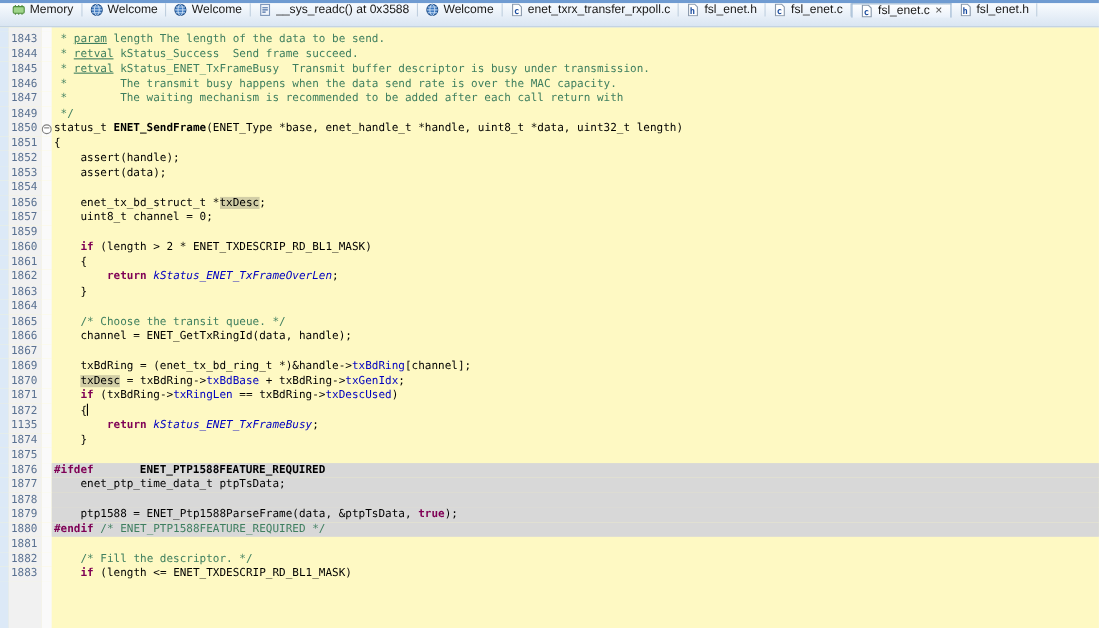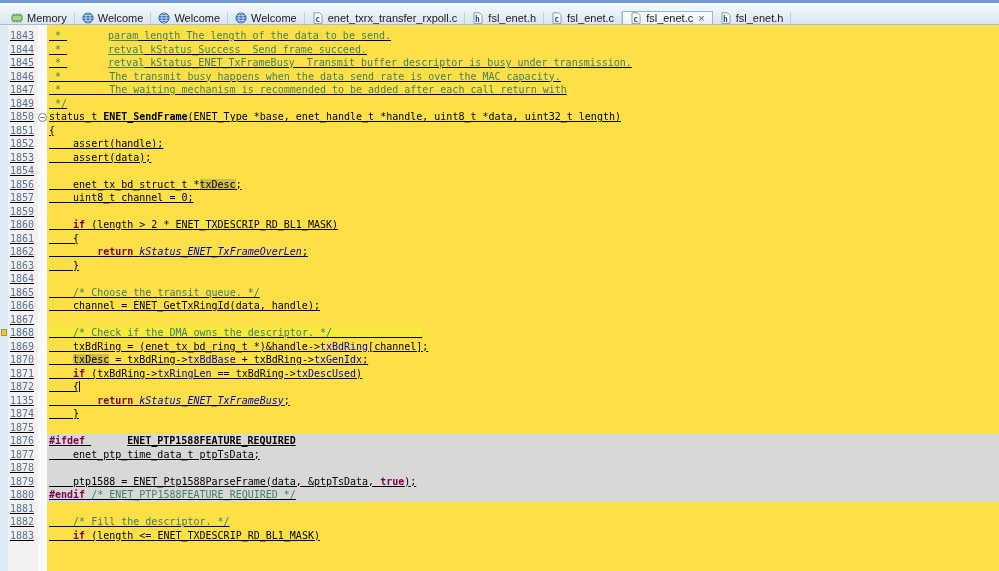--- a/index.html
+++ b/index.html
@@ -1,43 +1,43 @@
 <!DOCTYPE html>
 <html style="--c-highlight: #f4eb3c; --c-inactive_block: #d8d8d8; --c-comment: #3F7F5F; --c-keyword: #7F0055; --c-field: #0000C0;"><head>
 <meta charset="utf-8">
 <style>
   html,body{margin:0;padding:0;width:999px;height:571px;overflow:hidden;background:#fff;
     font-family:"Liberation Sans",sans-serif;}
   .top-edge{height:3px;background:#6f9bd1;}
   
-  .tabbar{height:22px;display:flex;align-items:flex-end;background:linear-gradient(#f8fbfe,#d9e5f2);
+  .tabbar{height:22px;display:flex;align-items:flex-start;background:linear-gradient(#f8fbfe,#d9e5f2);
     border-bottom:1px solid #a8bdd3;padding-left:4px;box-sizing:border-box;}
   .tab{display:flex;align-items:center;padding:0 7px;border-right:1px solid #bfcfdf;
     font-size:11px;color:#1a1a1a;white-space:nowrap;cursor:default;}
   .tab.active{background:linear-gradient(#ffffff,#eaf1fa);border:1px solid #98b3cf;border-bottom:none;}
   .tabicon{display:inline-flex;margin-right:4px;}
   .tabicon svg{display:block;}
   .tabclose{margin-left:5px;color:#555;font-size:11px;line-height:11px;}
   
-  .editor{height:546px;background:#fde047;text-decoration:underline;}
+  .editor{height:546px;background:#fef9c3;}
   .rows{display:flex;flex-direction:column;height:546px;
     font-family:"DejaVu Sans Mono",monospace;font-size:10px;}
   .row{display:flex;height:13.5px;line-height:13.5px;}
   .row.spacer{height:4px;line-height:4px;}
   .row.filler{flex:1;height:auto;}
   .c-annot{width:8px;background:#dce9f7;flex:none;}
   .c-num{width:30px;flex:none;background:#f1f1f1;color:#5a7191;text-align:right;
     padding-right:4px;box-sizing:border-box;}
   .c-fold{width:9px;flex:none;background:#fafafa;text-align:center;}
   .c-code{flex:1;white-space:pre;padding-left:2px;color:#000;}
   .c-code.inactive{background:var(--c-inactive_block,#d8d8d8);}
   
   .p{}
   .cm{color:var(--c-comment,#3F7F5F);}
-  .dt{color:var(--c-comment,#3F7F5F);text-decoration:underline;margin-left:41px;}
+  .dt{color:var(--c-comment,#3F7F5F);text-decoration:underline;}
   .kw{color:var(--c-keyword,#7F0055);font-weight:bold;}
   .fld{color:var(--c-field,#0000C0);}
   .en{color:var(--c-field,#0000C0);font-style:italic;}
   .fnb{font-weight:bold;}
   .mac{font-weight:bold;margin-left:36px;}
   .occ{background:rgba(80,80,80,0.25);}
   .hly{background:var(--c-highlight,#f4eb3c);}
   .caret{display:inline-block;width:1px;height:11px;background:#000;margin-bottom:-2px;}
   .marker{display:block;width:6px;height:7px;margin:3px auto 0;background:#f0c24b;border:1px solid #b8912d;box-sizing:border-box;}
   .foldglyph{display:inline-block;width:9px;height:9px;margin-top:2px;border:1px solid #808080;border-radius:50%;
@@ -73,20 +73,29 @@
           <circle cx="6" cy="6" r="5" fill="#3c78c0" stroke="#1f4d86"></circle>
           <ellipse cx="6" cy="6" rx="2.2" ry="5" fill="none" stroke="#cfe3f6" stroke-width="0.8"></ellipse>
           <path d="M1 6h10M1.8 3.4h8.4M1.8 8.6h8.4" stroke="#cfe3f6" stroke-width="0.8" fill="none"></path>
         </svg>
       </span>
       <span>Welcome</span>
     </div>
     <div class="tab">
       <span class="tabicon">
         <svg width="12" height="12" viewBox="0 0 12 12">
+          <rect x="2" y="1" width="8" height="10" fill="#eef3fa" stroke="#7a93b8"></rect>
+          <path d="M3.5 4h5M3.5 6h5M3.5 8h3" stroke="#4a6fa5" stroke-width="1"></path>
+        </svg>
+      </span>
+      <span>__sys_readc() at 0x3588</span>
+    </div>
+    <div class="tab">
+      <span class="tabicon">
+        <svg width="12" height="12" viewBox="0 0 12 12">
           <circle cx="6" cy="6" r="5" fill="#3c78c0" stroke="#1f4d86"></circle>
           <ellipse cx="6" cy="6" rx="2.2" ry="5" fill="none" stroke="#cfe3f6" stroke-width="0.8"></ellipse>
           <path d="M1 6h10M1.8 3.4h8.4M1.8 8.6h8.4" stroke="#cfe3f6" stroke-width="0.8" fill="none"></path>
         </svg>
       </span>
       <span>Welcome</span>
     </div>
     <div class="tab">
       <span class="tabicon">
         <svg width="12" height="12" viewBox="0 0 12 12">
@@ -268,28 +277,20 @@
         <div class="c-fold"></div>
         <div class="c-code"><span class="p">    channel = ENET_GetTxRingId(data, handle);</span></div>
       </div>
       <div class="row">
         <div class="c-annot"></div>
         <div class="c-num">1867</div>
         <div class="c-fold"></div>
         <div class="c-code"></div>
       </div>
       <div class="row">
-        <div class="c-annot">
-          <span class="marker"></span>
-        </div>
-        <div class="c-num">1868</div>
-        <div class="c-fold"></div>
-        <div class="c-code"><span class="hly">    </span><span class="cm hly">/* Check if the DMA </span><span class="cm hly occ">own</span><span class="cm hly">s the descriptor. */</span><span class="hly">               </span></div>
-      </div>
-      <div class="row">
         <div class="c-annot"></div>
         <div class="c-num">1869</div>
         <div class="c-fold"></div>
         <div class="c-code"><span class="p">    txBdRing = (enet_tx_bd_ring_t *)&amp;handle-&gt;</span><span class="fld">txBdRing</span><span class="p">[channel];</span></div>
       </div>
       <div class="row">
         <div class="c-annot"></div>
         <div class="c-num">1870</div>
         <div class="c-fold"></div>
         <div class="c-code"><span class="p">    </span><span class="occ">txDesc</span><span class="p"> = txBdRing-&gt;</span><span class="fld">txBdBase</span><span class="p"> + txBdRing-&gt;</span><span class="fld">txGenIdx</span><span class="p">;</span></div>

